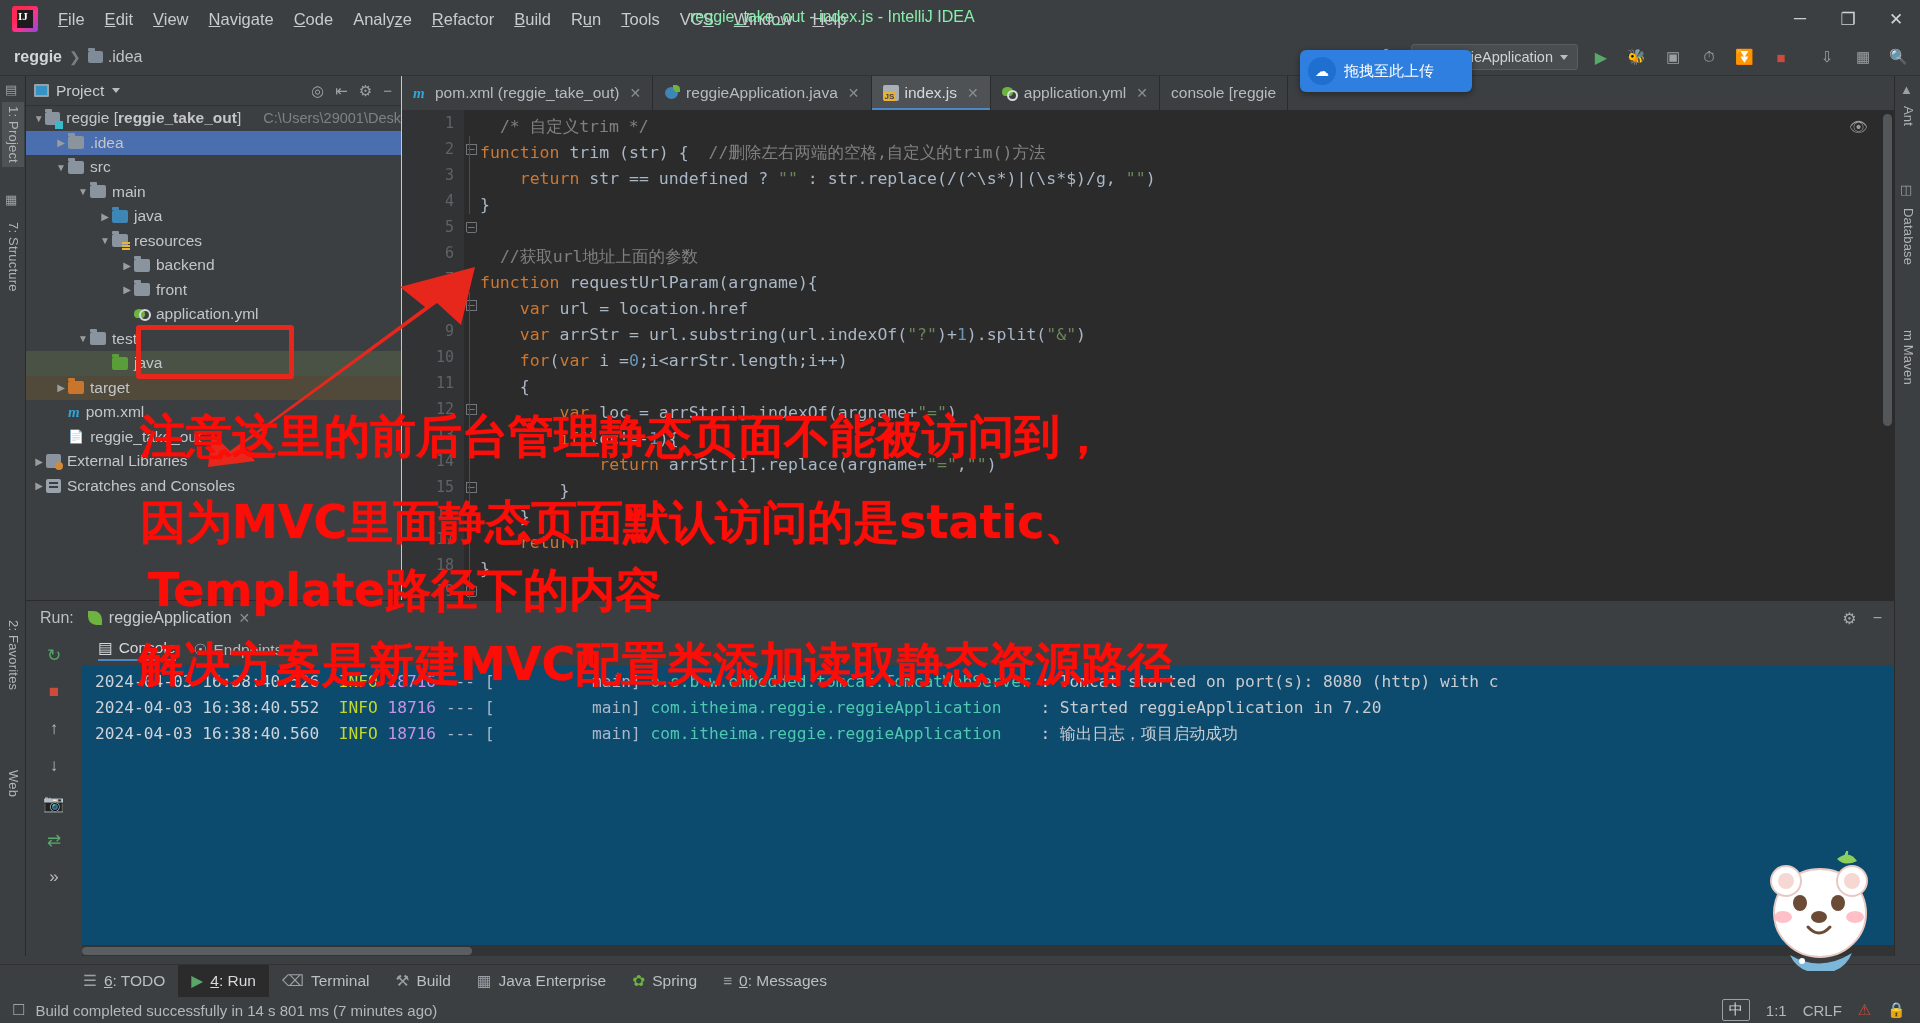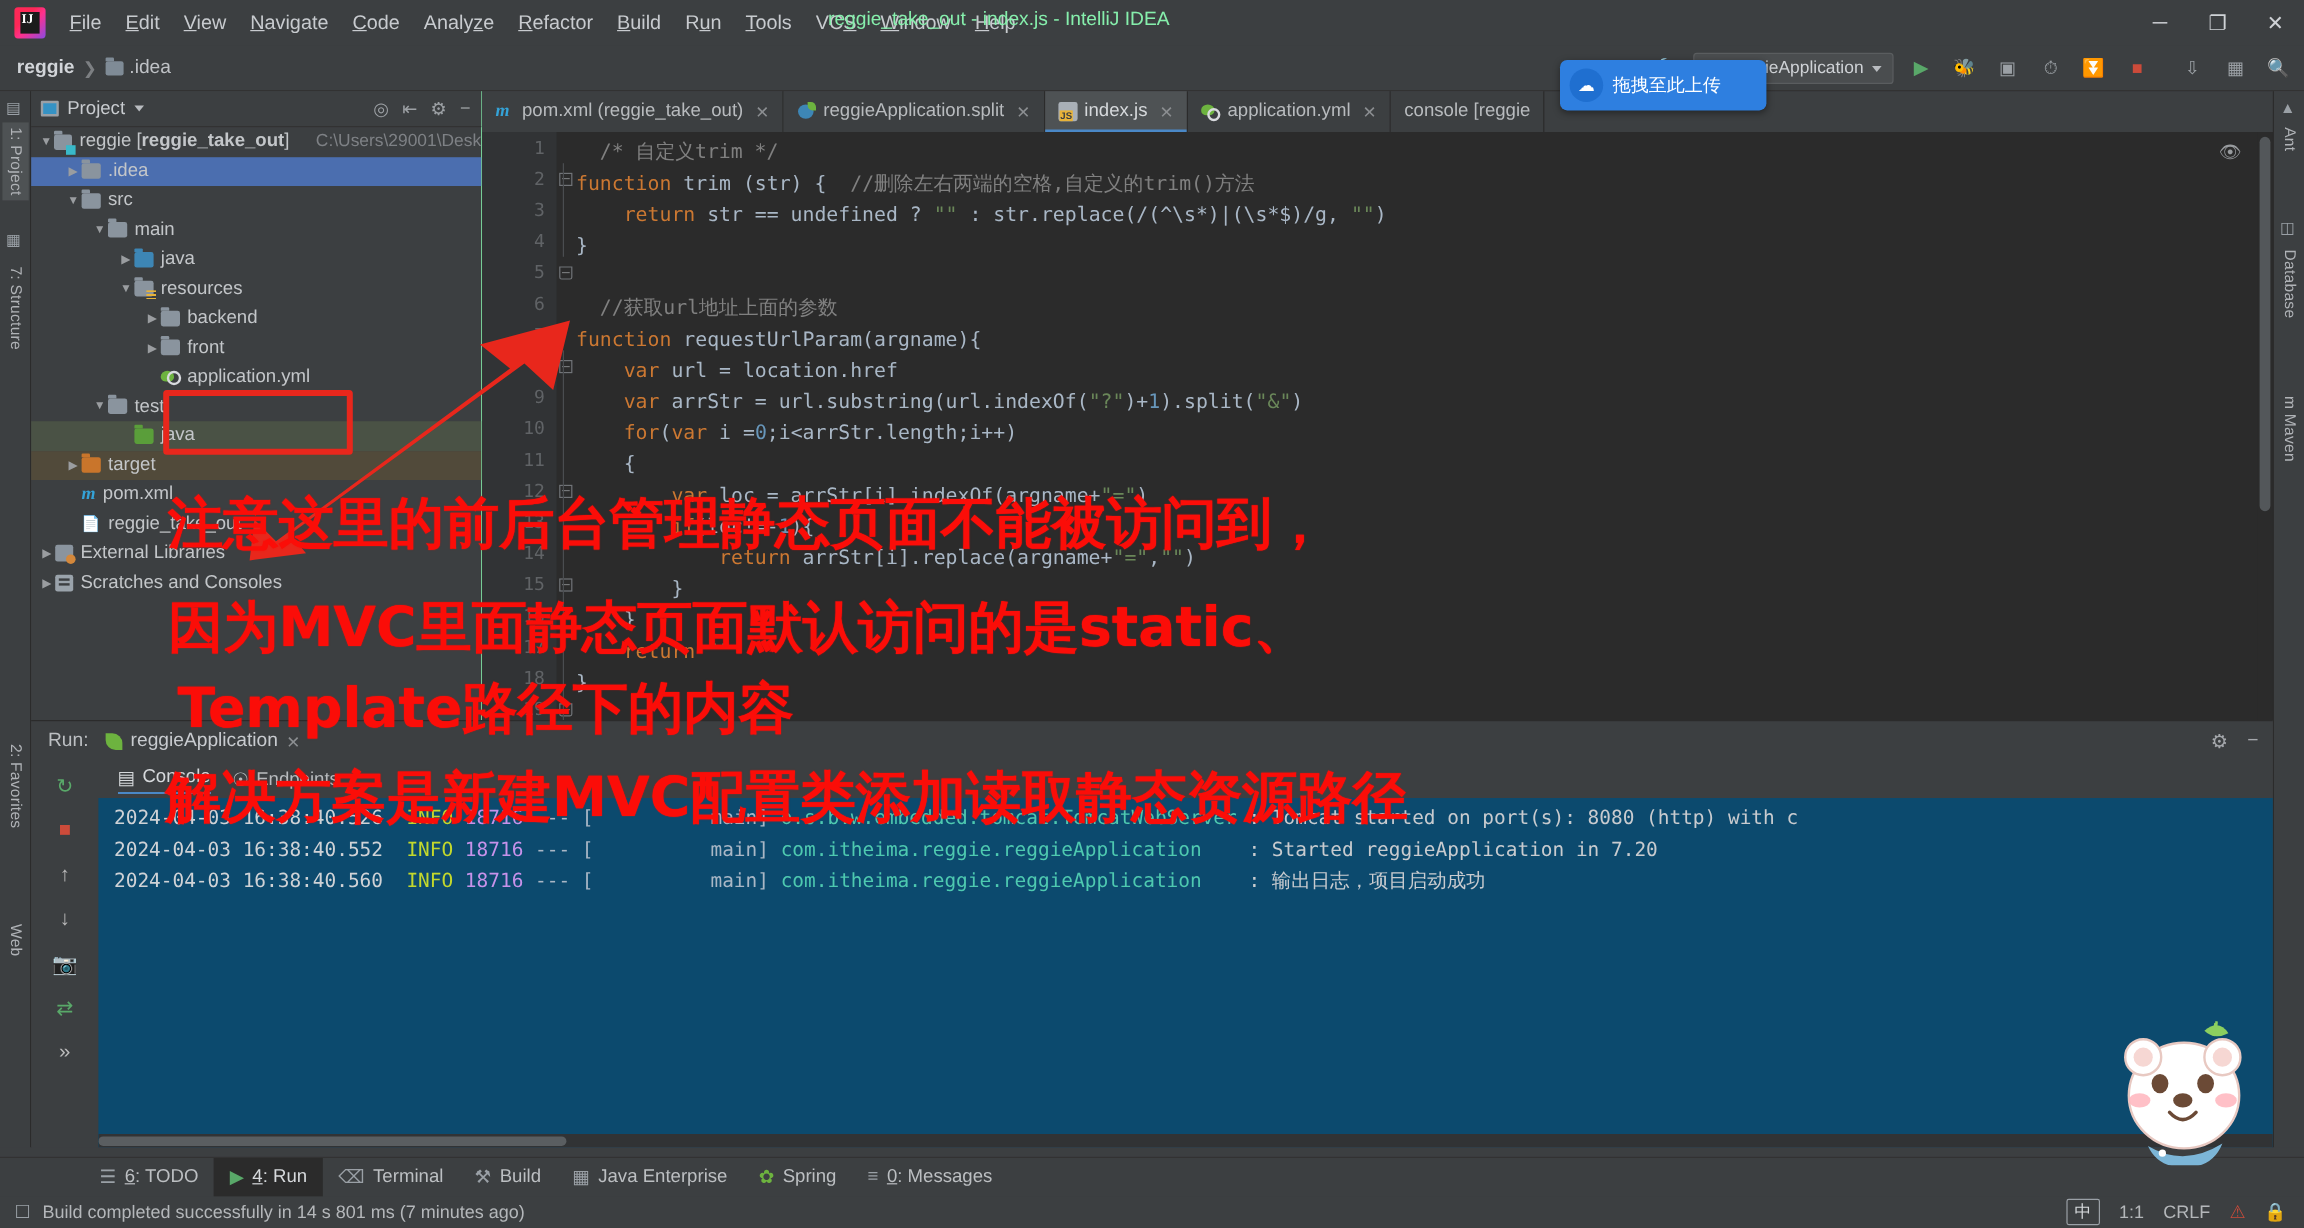--- a/index.html
+++ b/index.html
@@ -447,21 +447,21 @@
 
   <div class="editor-wrap">
     <div class="tabbar" id="tabbar">
         <div class="tab">
           <span class="tabic maven">m</span>
           <span>pom.xml (reggie_take_out)</span>
           <span class="x">✕</span>
         </div>
         <div class="tab">
           <span class="tabic spring"></span>
-          <span>reggieApplication.split</span>
+          <span>reggieApplication.java</span>
           <span class="x">✕</span>
         </div>
         <div class="tab active">
           <span class="tabic js"></span>
           <span>index.js</span>
           <span class="x">✕</span>
         </div>
         <div class="tab">
           <span class="tabic yml"></span>
           <span>application.yml</span>

